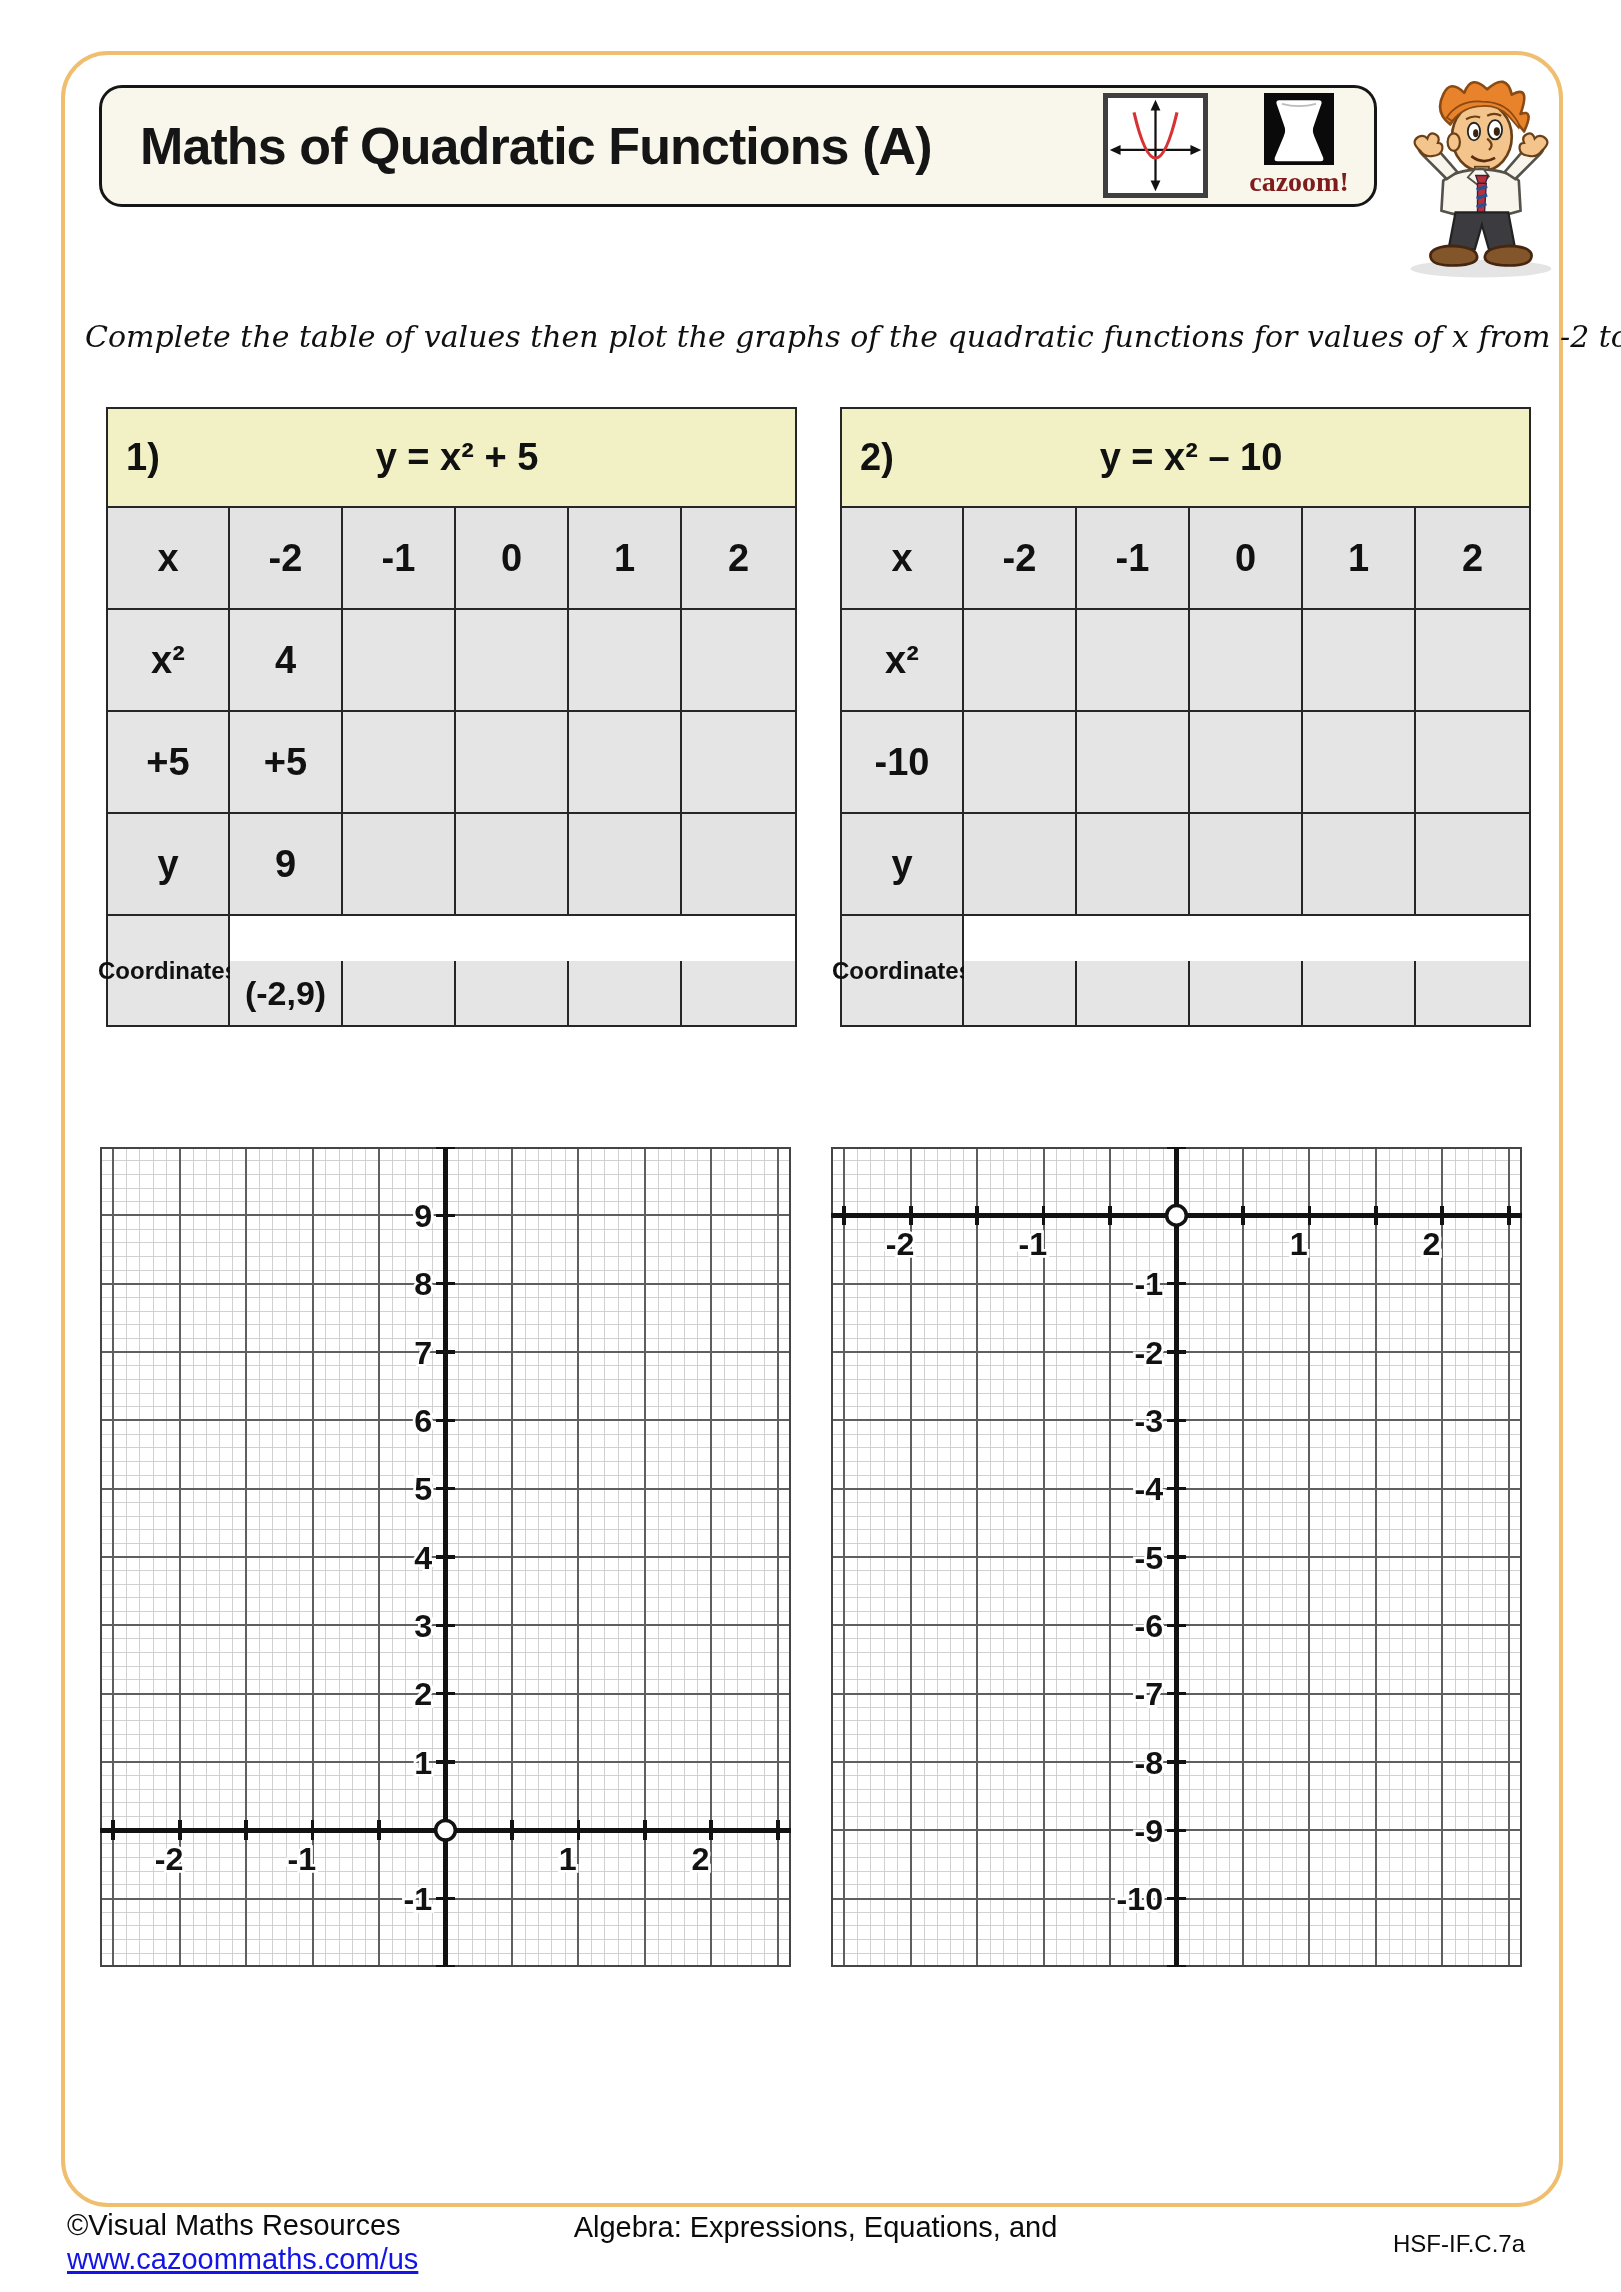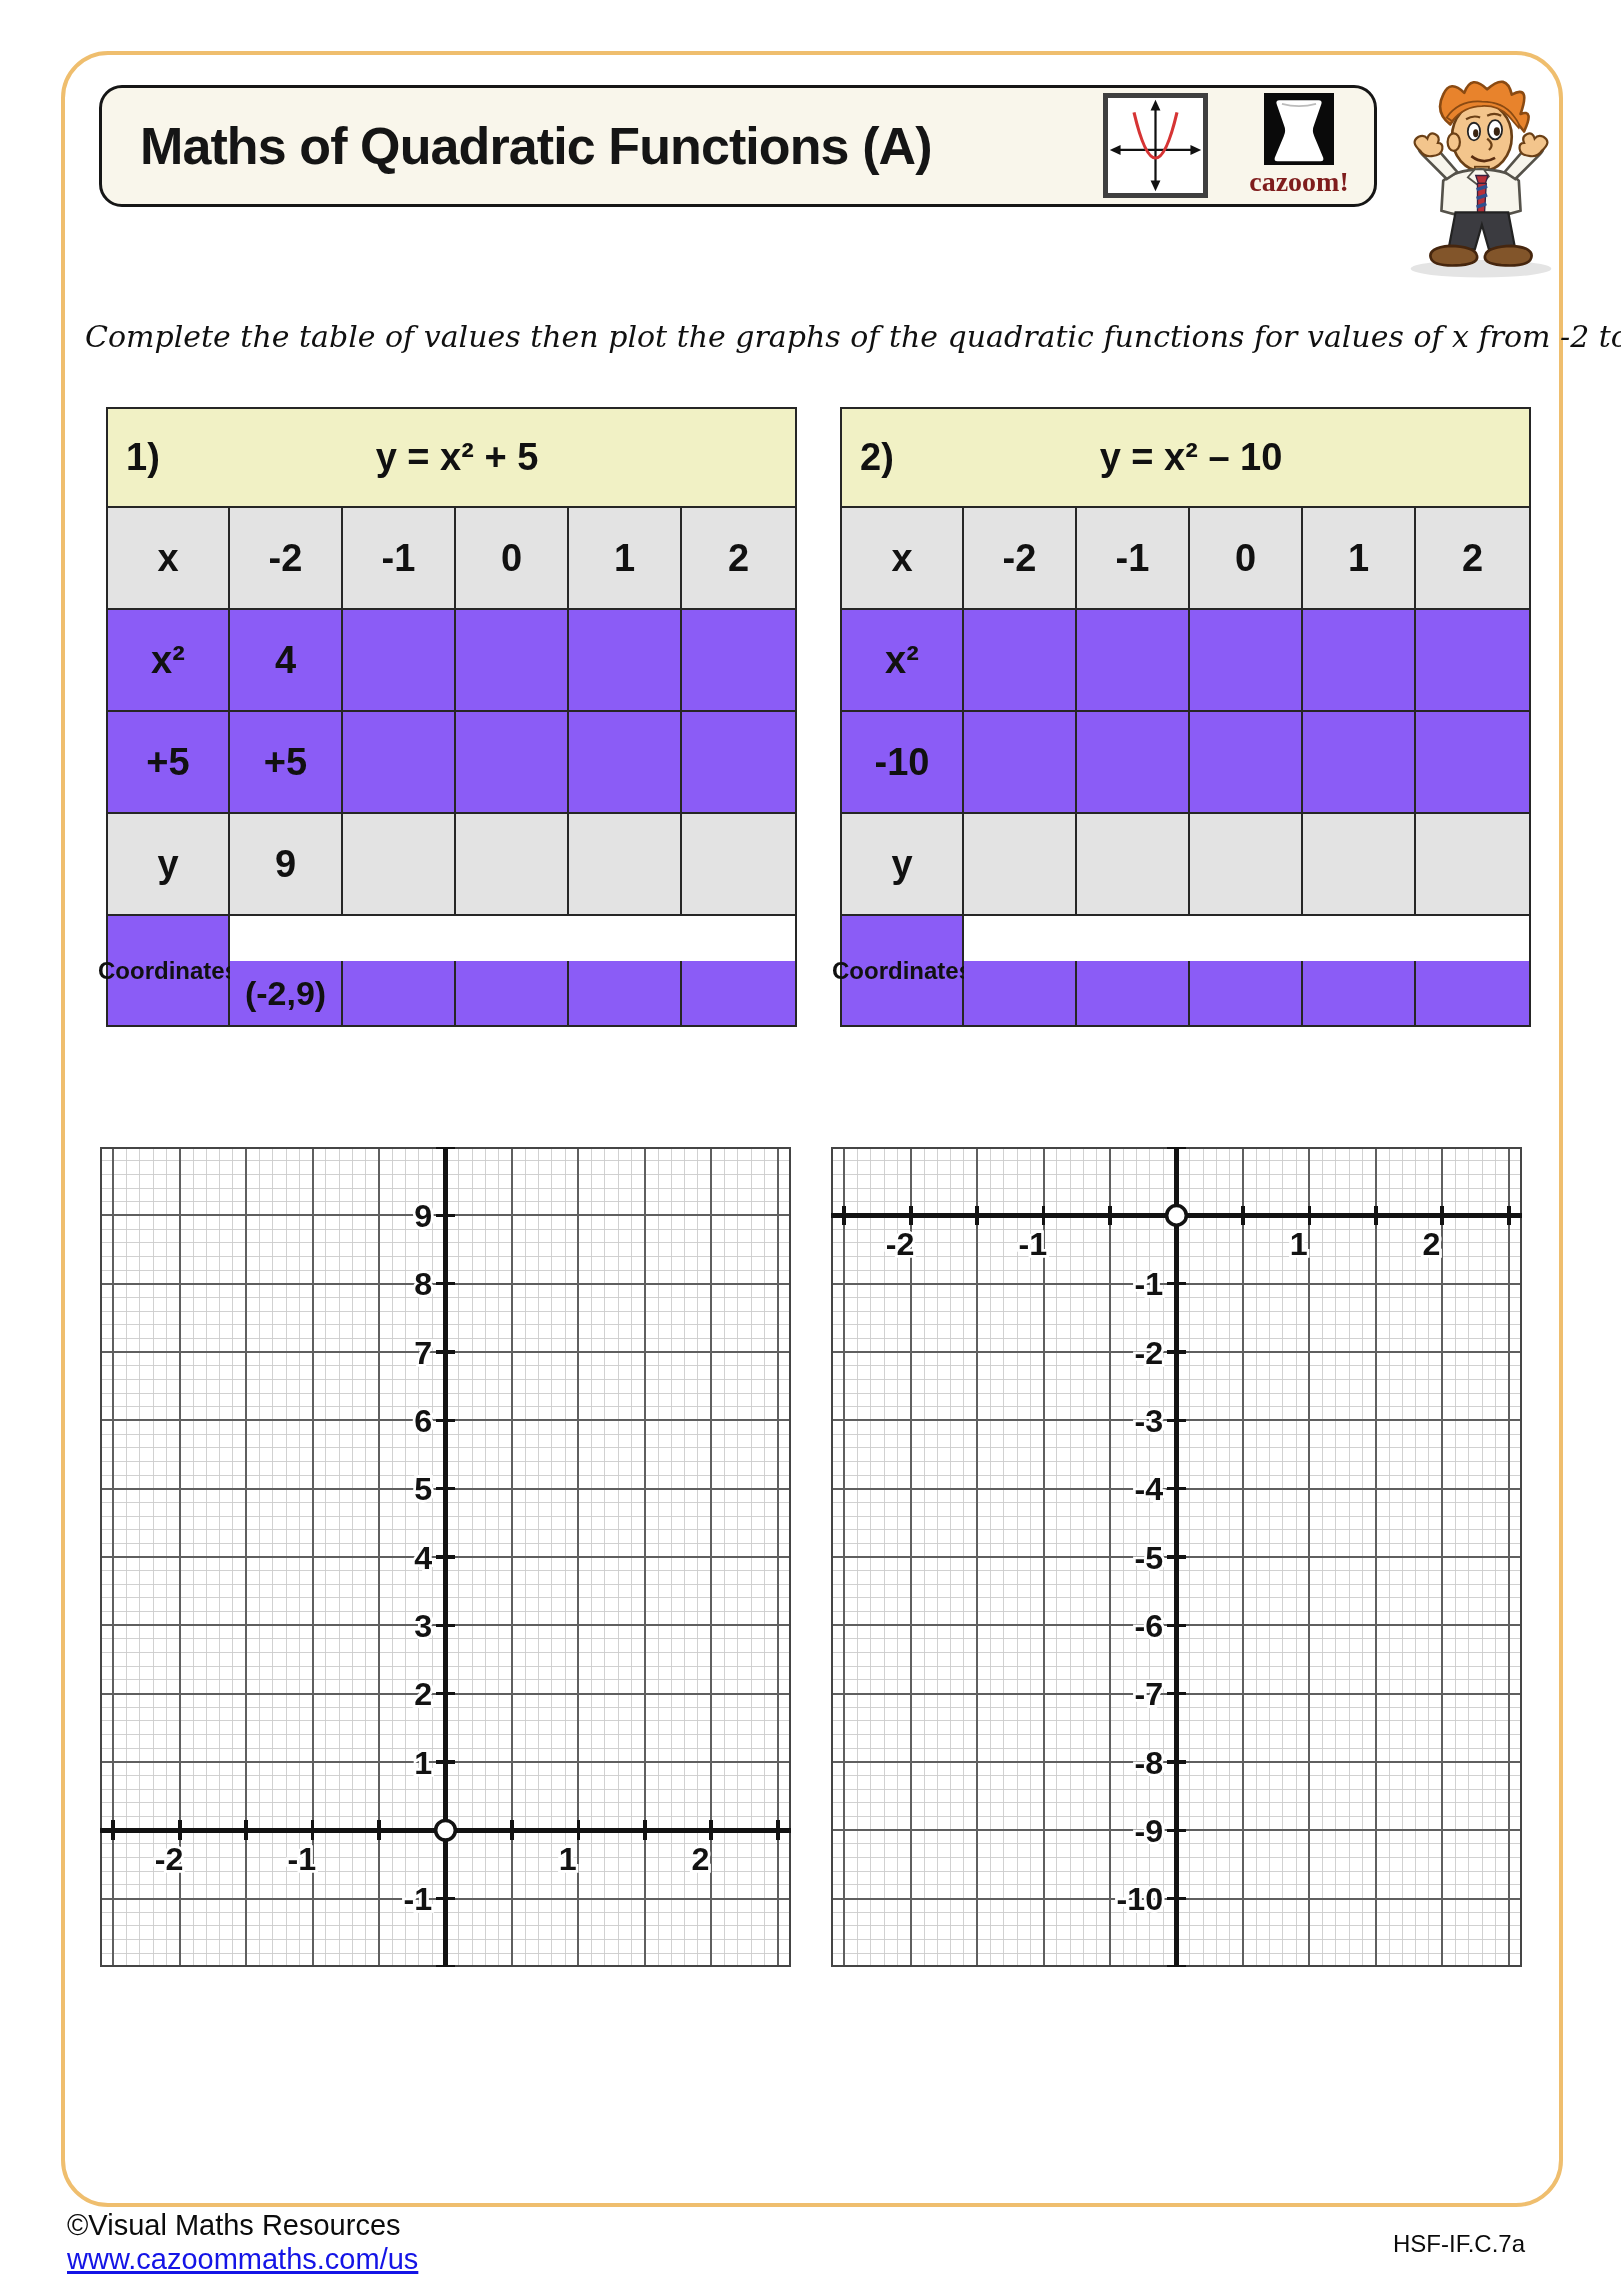--- a/index.html
+++ b/index.html
@@ -22,21 +22,21 @@
   .tbl{position:absolute;top:407px;display:grid;
        grid-template-columns:122px 113px 113px 113px 113px 113px;
        grid-template-rows:99px 102px 102px 102px 102px 109px;
        border:2.7px solid #262626;background:#fff;}
   .trow{grid-column:1/-1;background:#F1F1C5;border-bottom:2.7px solid #262626;
         position:relative;display:flex;align-items:center;}
   .tnum{position:absolute;left:18px;font-size:38px;font-weight:bold;}
   .teq{width:100%;text-align:center;font-size:38px;font-weight:bold;padding-left:11px;}
   .cell{display:flex;align-items:center;justify-content:center;font-weight:bold;
         font-size:38px;border-right:2.7px solid #262626;border-bottom:2.7px solid #262626;
-        background:#8b5cf6;color:#111;}
+        background:#e5e5e5;color:#111;}
   .hdr{background:#E3E3E3;}
   .sh{background:#E3E3E3;}
   .lc{border-right:none;}
   .lr{border-bottom:none;}
   .small{font-size:24px;}
   .coordval{font-size:34px;margin-top:45px;}
   .grid{position:absolute;top:1147px;width:691px;height:820px;background:#fff;}
   .footer-copy{position:absolute;left:67px;top:2209px;font-size:29px;color:#0b0b0b;text-align:right;}
   .footer-link{position:absolute;left:67px;top:2243px;font-size:29px;color:#1414E6;
                text-decoration:underline;text-decoration-thickness:2.7px;}
@@ -500,16 +500,17 @@
       <text x="371" y="623.6666666666666" text-anchor="end" font-family="&quot;Liberation Sans&quot;,sans-serif" font-size="36" font-weight="bold" fill="#121212" stroke="#ffffff" stroke-width="6" paint-order="stroke">-7</text>
       <text x="371" y="700" text-anchor="end" font-family="&quot;Liberation Sans&quot;,sans-serif" font-size="36" font-weight="bold" fill="#121212" stroke="#ffffff" stroke-width="6" paint-order="stroke">-8</text>
       <text x="371" y="776.3333333333333" text-anchor="end" font-family="&quot;Liberation Sans&quot;,sans-serif" font-size="36" font-weight="bold" fill="#121212" stroke="#ffffff" stroke-width="6" paint-order="stroke">-9</text>
       <text x="371" y="852.6666666666666" text-anchor="end" font-family="&quot;Liberation Sans&quot;,sans-serif" font-size="36" font-weight="bold" fill="#121212" stroke="#ffffff" stroke-width="6" paint-order="stroke">-10</text>
       <circle cx="386" cy="76.33333333333333" r="11" fill="#ffffff" stroke="#121212" stroke-width="4"></circle>
     </svg>
 
   <div class="footer-copy">©Visual Maths Resources</div>
   <div class="footer-link">www.cazoommaths.com/us</div>
   <div class="footer-center">
+    <div>Algebra: Expressions, Equations, and</div>
   </div>
   <div class="footer-code">HSF-IF.C.7a</div>
 </div>
 
 
 </body></html>

